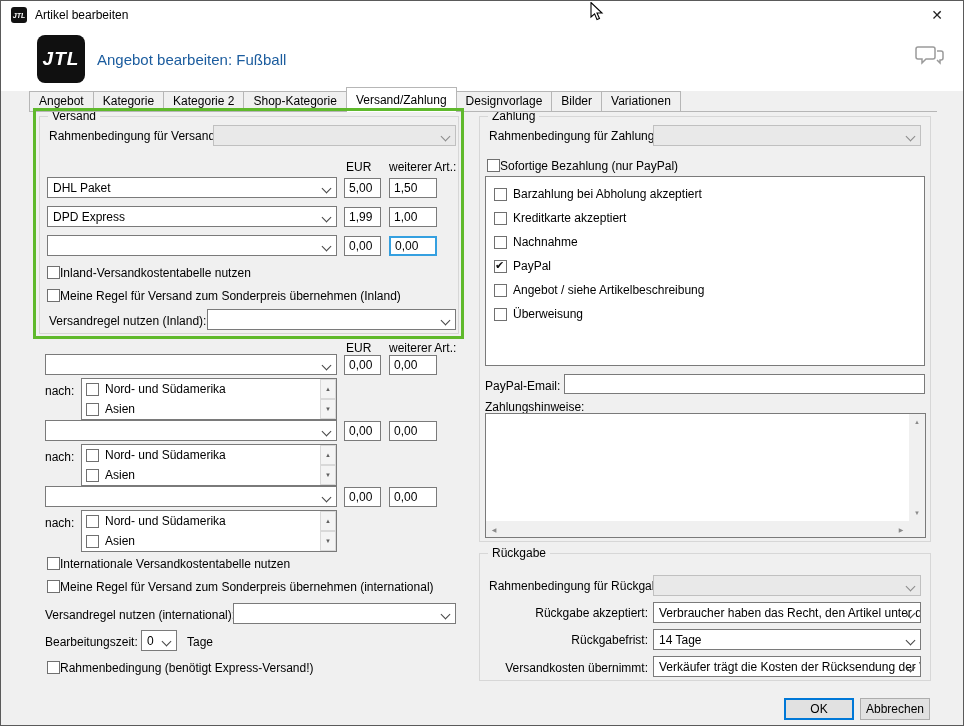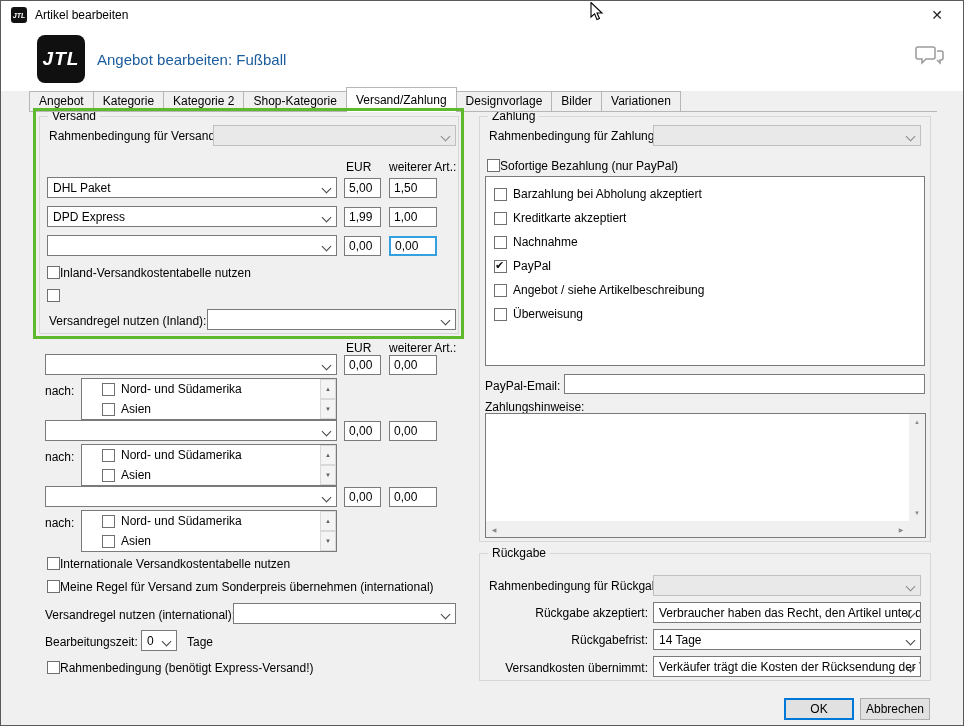--- a/index.html
+++ b/index.html
@@ -36,21 +36,21 @@
   .chev{position:absolute;right:6px;top:7px;width:6px;height:6px;border-left:1px solid #454545;
         border-bottom:1px solid #454545;transform:rotate(-45deg);}
   .combo.dis .chev{border-color:#8a8a8a;}
   .txt{position:absolute;height:20px;background:#fff;border:1px solid #7a7a7a;box-sizing:border-box;
        line-height:18px;padding:0 4px;overflow:hidden;white-space:nowrap;}
   .txt.focus{border:2px solid #35a0e0;line-height:16px;}
   .cbrow{position:absolute;display:flex;align-items:center;height:15px;white-space:nowrap;cursor:pointer;}
   .cb{width:13px;height:13px;background:#fff;border:1px solid #707070;box-sizing:border-box;flex:0 0 auto;position:relative;}
   .cb.checked::after{content:"\2714";position:absolute;left:0px;top:-2px;font-size:11px;color:#111;}
   .listbox{position:absolute;background:#fff;border:1px solid #7a7a7a;box-sizing:border-box;overflow:hidden;}
-  .lb-item{display:flex;align-items:center;gap:6px;height:20px;padding-left:20px;white-space:nowrap;}
+  .lb-item{display:flex;align-items:center;gap:6px;height:20px;padding-left:4px;white-space:nowrap;}
   .lb-scroll{position:absolute;top:0;right:0;width:16px;height:100%;display:flex;flex-direction:column;background:#f0f0f0;}
   .lb-btn{flex:1;display:flex;align-items:center;justify-content:center;font-size:6px;color:#606060;
           background:#f4f4f4;border:1px solid #d9d9d9;cursor:pointer;}
   .pm-box{position:absolute;background:#fff;border:1px solid #7a7a7a;box-sizing:border-box;padding-top:5px;}
   .pm-item{display:flex;align-items:center;gap:6px;height:24px;padding-left:8px;white-space:nowrap;cursor:pointer;}
   .ta{position:absolute;background:#fff;border:1px solid #7a7a7a;box-sizing:border-box;}
   .ta-text{position:absolute;left:4px;top:2px;right:20px;bottom:20px;overflow:hidden;}
   .vscroll{position:absolute;top:0;right:0;bottom:16px;width:16px;background:#f0f0f0;display:flex;flex-direction:column;}
   .hscroll{position:absolute;left:0;bottom:0;right:16px;height:16px;background:#f0f0f0;display:flex;}
   .s-btn{width:16px;height:16px;display:flex;align-items:center;justify-content:center;font-size:6px;color:#8a8a8a;flex:0 0 auto;cursor:pointer;}
@@ -129,20 +129,21 @@
   </div>
   <div class="txt" style="left:343px;top:235px;width:37px">0,00</div>
   <div class="txt focus" style="left:388px;top:235px;width:48px">0,00</div>
 
   <div class="cbrow" style="left:46px;top:264px">
     <span class="cb"></span>
     <span>Inland-Versandkostentabelle nutzen</span>
   </div>
   <div class="cbrow" style="left:46px;top:287px">
     <span class="cb"></span>
+    <span>Meine Regel für Versand zum Sonderpreis übernehmen (Inland)</span>
   </div>
 
   <div class="lbl" style="left:48px;top:313px">Versandregel nutzen (Inland):</div>
   <div class="combo" style="left:206px;top:308px;width:249px">
     <span></span>
     <span class="chev"></span>
   </div>
 
   <div class="lbl" style="left:345px;top:340px">EUR</div>
   <div class="lbl" style="left:388px;top:340px">weiterer Art.:</div>

